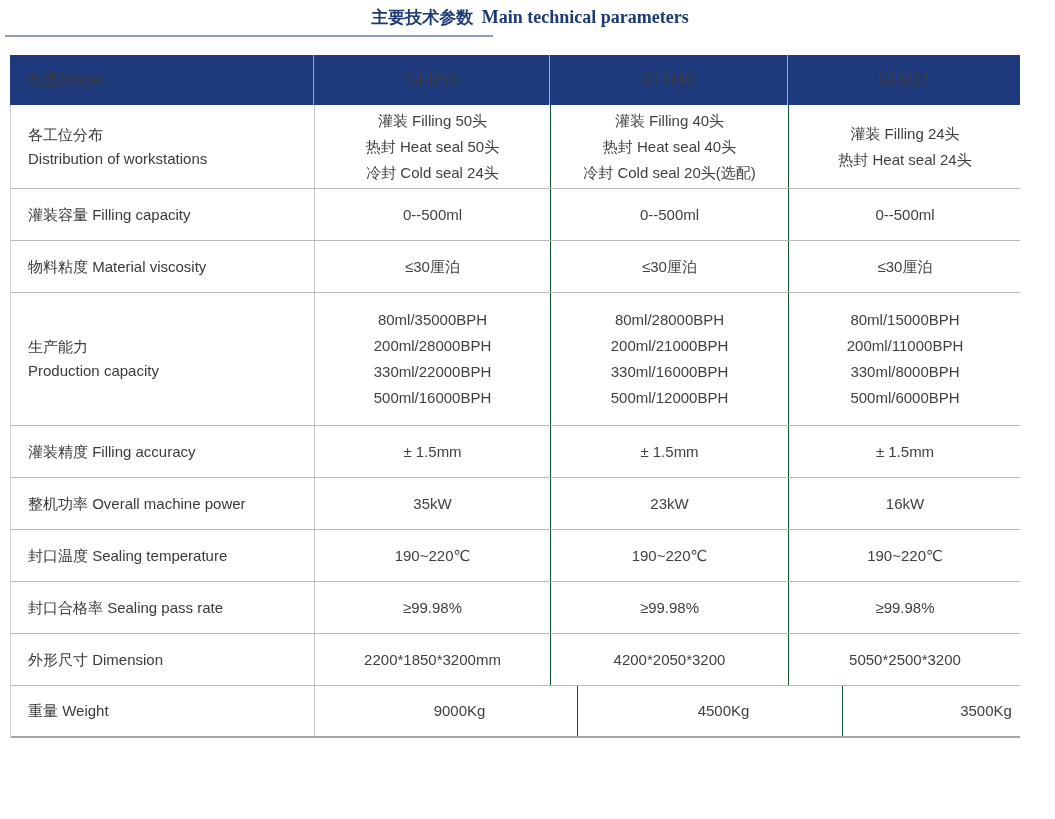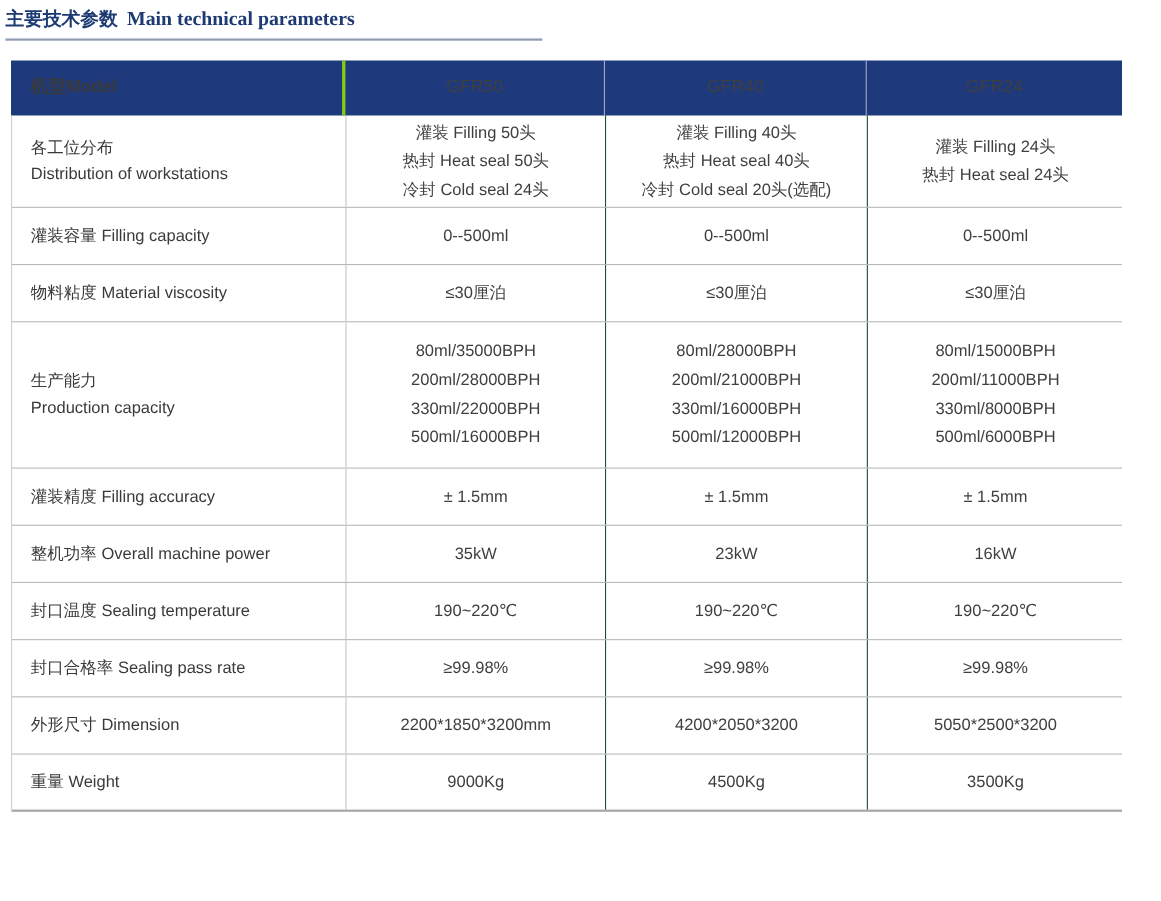--- a/index.html
+++ b/index.html
@@ -5,21 +5,21 @@
   * { margin: 0; padding: 0; box-sizing: border-box; }
   html, body {
     width: 1055px; height: 819px;
     background: #ffffff;
     font-family: "Liberation Sans", "DejaVu Sans", sans-serif;
     color: #3a3a3a;
     overflow: hidden;
   }
   
   .title-block { padding: 6px 0 0 5px; }
-  .title-line { white-space: nowrap; }
+  .title-line { white-space: nowrap; text-align: center; }
   .title-zh {
     font-family: "Liberation Sans", "DejaVu Sans", sans-serif;
     font-weight: bold; font-size: 17px; color: #1d3a73;
   }
   .title-en {
     font-family: "Liberation Serif", "DejaVu Serif", serif;
     font-weight: bold; font-size: 18px; color: #1d3a73;
     margin-left: 4px;
   }
   .title-underline {
@@ -39,32 +39,31 @@
   
   .t-header {
     background: #1e3a7d;
     height: 50px;
     color: #ffffff;
     font-size: 16px;
   }
   .t-header .cell-label {
     display: flex; align-items: center;
     padding-left: 18px;
-    border-right: 3px solid #84cc16;
-    font-weight: bold;
+    border-right: 1px solid #84cc16;
   }
   .t-header .cell-val {
     display: flex; align-items: center; justify-content: center;
     border-right: 1px solid #9daac2;
   }
   .t-header .cell-val:last-child { border-right: none; }
   
   .t-body { border-left: 1px solid #cfcfcf; }
   .t-row.body { border-bottom: 1px solid #b9b9b9; font-size: 15px; }
-  .t-row.body.last { border-bottom: 2px solid #a6a6a6; }
+  .t-row.body.last { border-bottom: 2px solid #a6a6a6; gap: 27px; }
   .h-std  { height: 52px;  }
   .h-tall { height: 84px; }
   .h-xtall{ height: 133px; }
   .cell-label {
     display: flex; align-items: center;
     padding-left: 17px;
     border-right: 1px solid #c6c6c6;
     white-space: pre-line;
     line-height: 24px;
     color: #3a3a3a;

